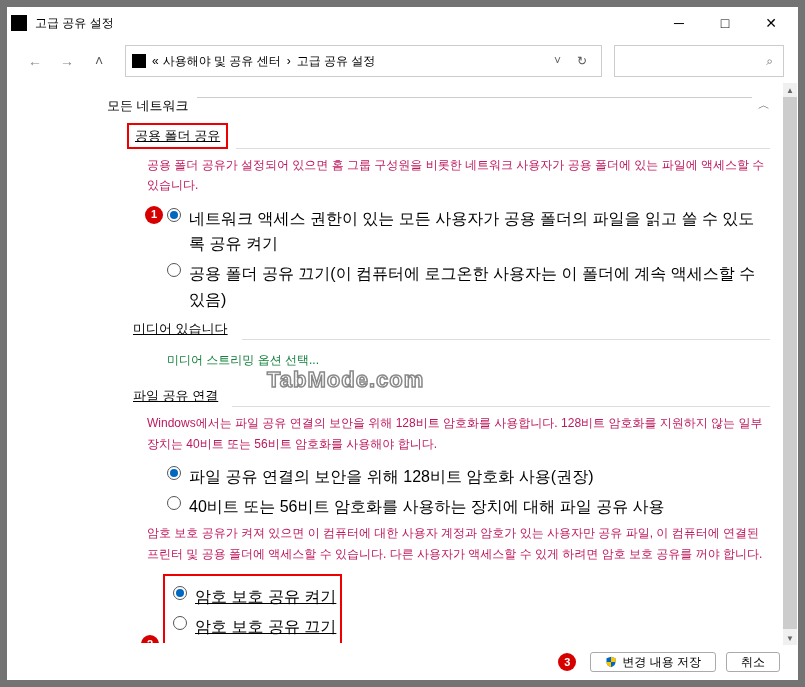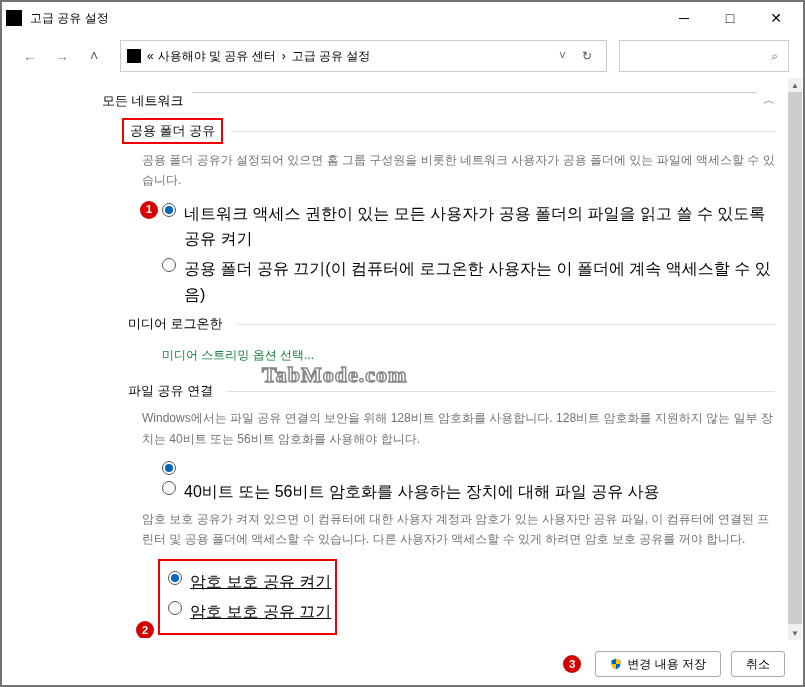--- a/index.html
+++ b/index.html
@@ -1,52 +1,52 @@
 <!DOCTYPE html>
 <html><head>
   <meta charset="utf-8">
   <style>
     * { box-sizing: border-box; margin: 0; padding: 0; }
     body { font-family: "Malgun Gothic", "Segoe UI", sans-serif; font-size: 12px; background: #fff; color: #000; }
-    .window { width: 805px; height: 687px; border: 2px solid #737373; position: relative; overflow: hidden; }
+    .window { width: 805px; height: 687px; border: 7px solid #737373; position: relative; overflow: hidden; }
     .titlebar { height: 32px; display: flex; align-items: center; padding: 0 4px; }
     .titlebar-icon { width: 16px; height: 16px; background: #000; margin-right: 8px; }
     .titlebar-text { flex: 1; font-size: 12px; }
     .win-btns { display: flex; }
     .win-btn { width: 46px; height: 32px; display: flex; align-items: center; justify-content: center; font-size: 14px; }
     .toolbar { height: 44px; display: flex; align-items: center; padding: 0 14px; gap: 4px; }
     .nav-btn { width: 28px; height: 28px; display: flex; align-items: center; justify-content: center; color: #888; font-size: 14px; }
     .addrbar { flex: 1; height: 32px; border: 1px solid #ccc; display: flex; align-items: center; padding: 0 6px; margin: 0 8px; }
     .addrbar-icon { width: 14px; height: 14px; background: #000; margin-right: 6px; }
     .addrbar-text { flex: 1; font-size: 12px; color: #333; }
     .addrbar-chev { color: #666; padding: 0 8px; }
     .refresh { color: #555; padding: 0 8px; }
     .searchbar { width: 170px; height: 32px; border: 1px solid #ccc; display: flex; align-items: center; justify-content: flex-end; padding: 0 10px; }
     .content { padding: 8px 28px 0 100px; height: 560px; overflow: hidden; position: relative; }
     .sect-header { display: flex; align-items: flex-start; margin: 6px 0 8px 0; }
     .sect-title { font-size: 13px; padding-right: 8px; }
     .sect-line { flex: 1; height: 1px; background: #ccc; }
     .chev-up { color: #555; padding-left: 6px; font-size: 12px; }
     .subhead { font-size: 13px; margin: 6px 0 6px 20px; padding: 2px 6px; display: inline-block; }
     .highlight { border: 2px solid #e00; }
-    .subhead-row { display: flex; align-items: center; margin: 6px 0 6px 20px; }
+    .subhead-row { display: flex; align-items: flex-end; margin: 6px 0 6px 20px; text-decoration: underline; }
     .subhead-row .subhead { margin: 0; }
     .subhead-row .subline { flex: 1; height: 1px; background: #ddd; margin-left: 8px; }
-    .para { font-size: 12px; line-height: 1.7; margin: 4px 0 10px 40px; color: #737373; }
+    .para { font-size: 12px; line-height: 1.7; margin: 4px 0 10px 40px; color: #be185d; }
     .radio-row { display: flex; align-items: flex-start; margin: 4px 0 4px 60px; line-height: 1.6; }
     .radio { width: 14px; height: 14px; border: 1px solid #555; border-radius: 50%; margin-right: 8px; position: relative; flex-shrink: 0; margin-top: 2px; }
     .radio.sel::after { content: ""; position: absolute; width: 8px; height: 8px; background: #0067c0; border-radius: 50%; top: 2px; left: 2px; }
     .radio-label { font-size: 16px; }
     .link { color: #15803d; margin: 6px 0 10px 60px; display: inline-block; font-size: 12px; }
     .footer { position: absolute; bottom: 8px; right: 18px; display: flex; gap: 10px; align-items: center; }
-    .btn { height: 26px; border: 1px solid #aaa; background: #fff; padding: 0 14px; font-size: 12px; display: flex; align-items: center; border-radius: 3px; }
+    .btn { height: 20px; border: 1px solid #aaa; background: #fff; padding: 0 14px; font-size: 12px; display: flex; align-items: center; border-radius: 3px; }
     .shield { width: 12px; height: 12px; margin-right: 5px; display: inline-block; }
     .badge { width: 18px; height: 18px; border-radius: 50%; background: #d60000; color: #fff; font-size: 11px; font-weight: bold; display: flex; align-items: center; justify-content: center; flex-shrink: 0; margin-right: 4px; }
     .r1 { position: absolute; left: 40px; }
-    .watermark { position: absolute; top: 284px; left: 260px; font-size: 22px; font-weight: bold; color: #fff; -webkit-text-stroke: 1.5px #888; font-family: Liberation Serif, serif; letter-spacing: 1px; pointer-events: none; }
+    .watermark { position: absolute; top: 284px; left: 260px; font-size: 22px; font-weight: bold; color: #fff; -webkit-text-stroke: 1.5px #888; font-family: Liberation Sans, sans-serif; letter-spacing: 1px; pointer-events: none; }
     .radio-group-box { padding: 4px 4px; display: inline-block; }
     .radio-group-box.highlight { margin-left: 56px; }
     .radio-group-box.highlight .radio-row { margin-left: 4px; }
     .scrollbar { position: absolute; right: 1px; top: 76px; width: 14px; height: 562px; background: #f0f0f0; }
     .scrollbar-thumb { position: absolute; top: 14px; width: 14px; height: 532px; background: #ccc; }
     .scroll-arrow { position: absolute; width: 14px; height: 14px; font-size: 8px; color: #666; display: flex; align-items: center; justify-content: center; }
   </style>
 </head>
 <body>
 
@@ -98,32 +98,33 @@
       <div class="badge r1" style="position:absolute; left:-22px; top:0;">1</div>
       <div class="radio sel"></div>
       <span class="radio-label">네트워크 액세스 권한이 있는 모든 사용자가 공용 폴더의 파일을 읽고 쓸 수 있도록 공유 켜기</span>
     </div>
     <div class="radio-row">
       <div class="radio"></div>
       <span class="radio-label">공용 폴더 공유 끄기(이 컴퓨터에 로그온한 사용자는 이 폴더에 계속 액세스할 수 있음)</span>
     </div>
 
     <div class="subhead-row">
-      <div class="subhead">미디어 로그온한</div>
+      <div class="subhead">미디어 있습니다</div>
       <div class="subline"></div>
     </div>
     <a class="link">미디어 스트리밍 옵션 선택...</a>
 
     <div class="subhead-row">
       <div class="subhead">파일 공유 연결</div>
       <div class="subline"></div>
     </div>
     <div class="para">Windows에서는 파일 공유 연결의 보안을 위해 128비트 암호화를 사용합니다. 128비트 암호화를 지원하지 않는 일부 장치는 40비트 또는 56비트 암호화를 사용해야 합니다.</div>
     <div class="radio-row">
       <div class="radio sel"></div>
+      <span class="radio-label">파일 공유 연결의 보안을 위해 128비트 암호화 사용(권장)</span>
     </div>
     <div class="radio-row">
       <div class="radio"></div>
       <span class="radio-label">40비트 또는 56비트 암호화를 사용하는 장치에 대해 파일 공유 사용</span>
     </div>
 
     <div class="para">암호 보호 공유가 켜져 있으면 이 컴퓨터에 대한 사용자 계정과 암호가 있는 사용자만 공유 파일, 이 컴퓨터에 연결된 프린터 및 공용 폴더에 액세스할 수 있습니다. 다른 사용자가 액세스할 수 있게 하려면 암호 보호 공유를 꺼야 합니다.</div>
 
     <div style="display:flex; align-items:flex-end;text-decoration:underline;">
       <div class="radio-group-box highlight">

